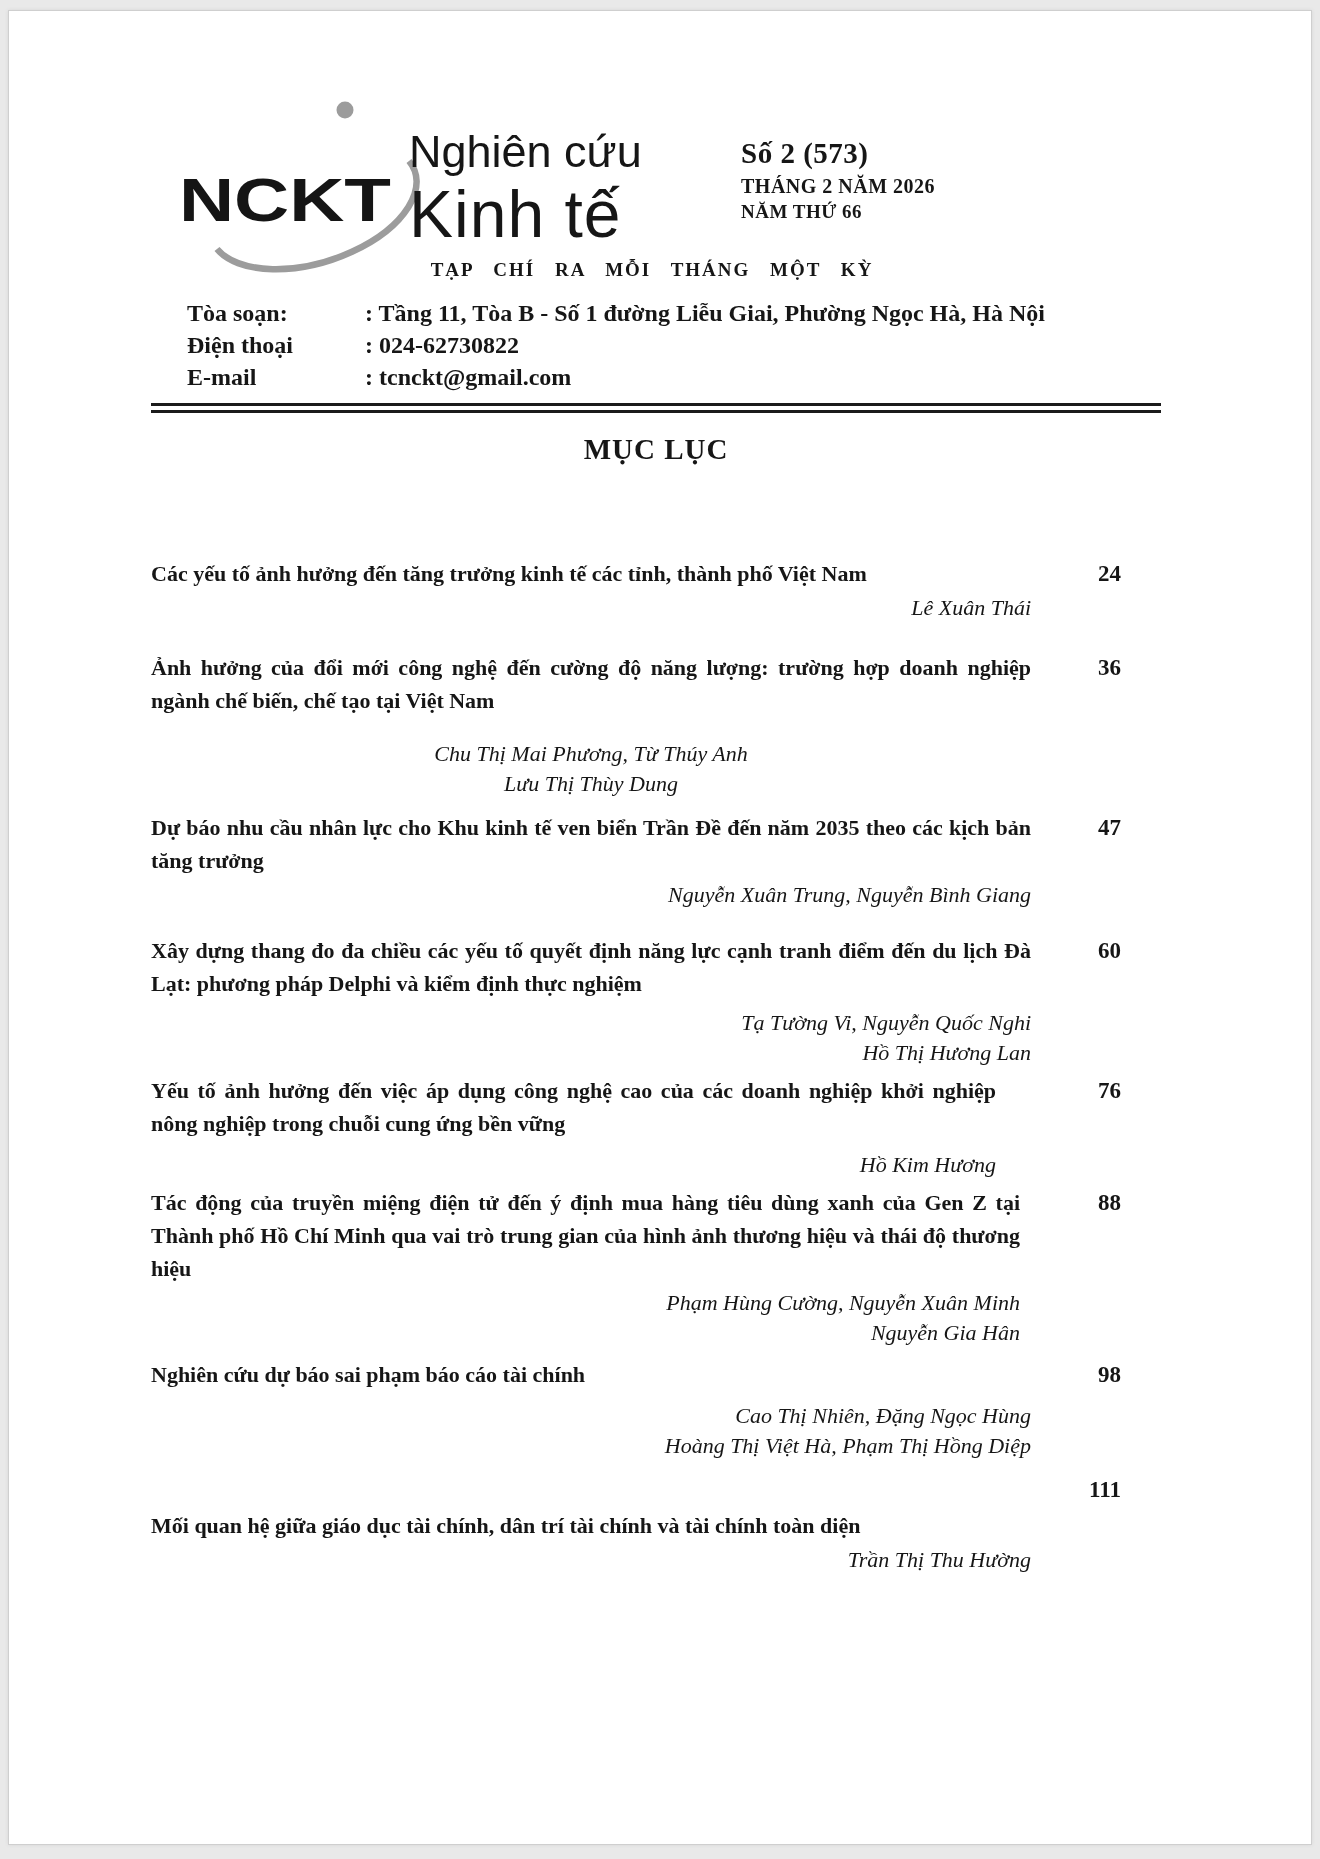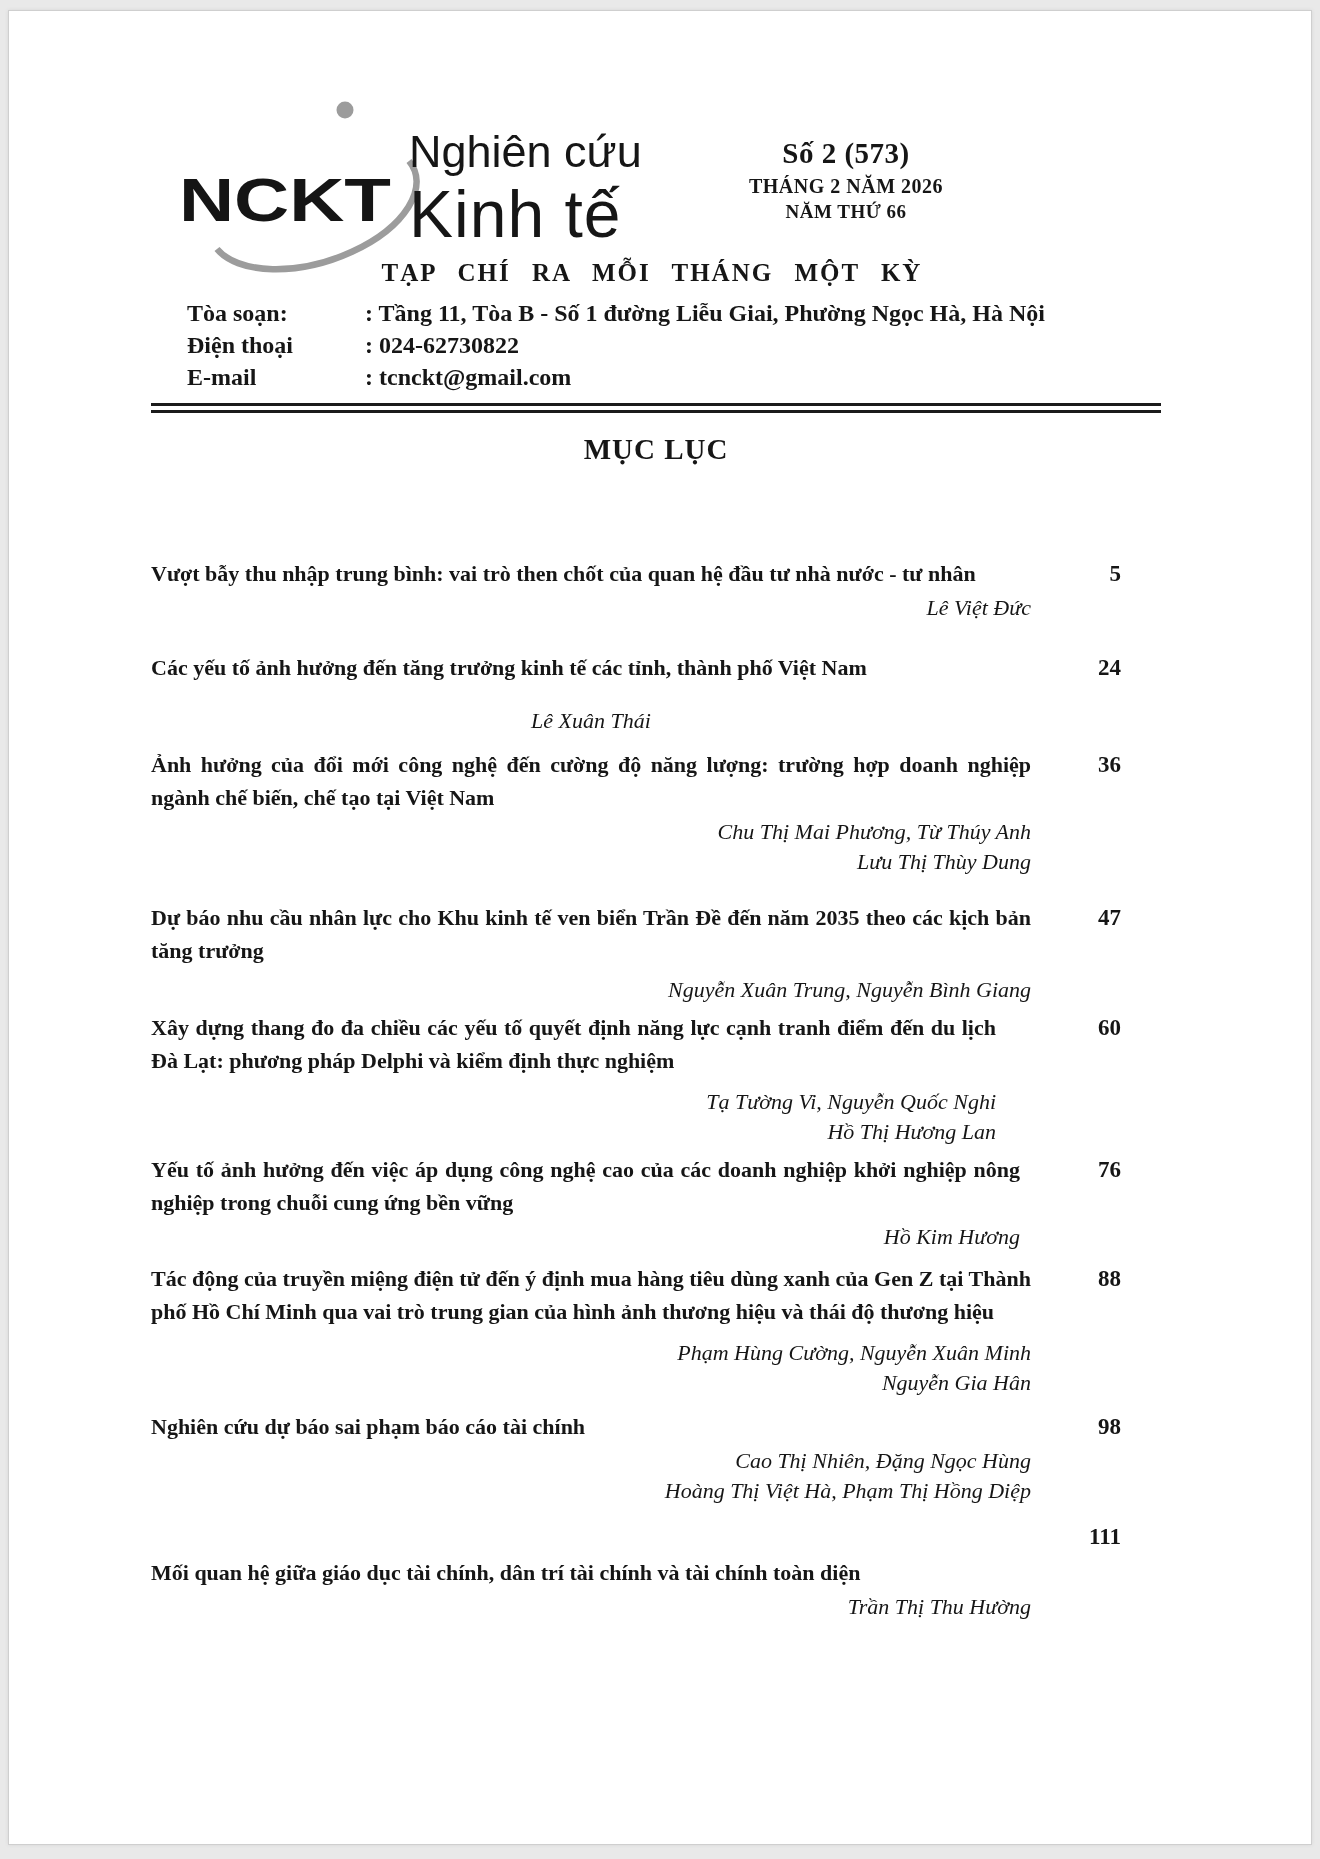--- a/index.html
+++ b/index.html
@@ -8,27 +8,27 @@
   .content{position:relative;margin-left:142px;width:1010px;color:#161616;}
 
   
   .masthead{position:relative;height:286px;}
   .logo{position:absolute;left:20px;top:88px;width:244px;height:150px;}
   .logo svg{overflow:visible;display:block;}
   .jtitle{position:absolute;left:258px;top:118px;font-family:"Liberation Sans",sans-serif;
           font-weight:500;line-height:1.02;}
   .jtitle .l1{font-size:45px;letter-spacing:0px;}
   .jtitle .l2{font-size:66px;margin-top:6px;letter-spacing:1px;}
-  .issue{position:absolute;left:590px;top:126px;width:210px;text-align:center;
+  .issue{position:absolute;left:590px;top:126px;width:210px;
          font-family:"Liberation Serif",serif;font-weight:bold;}
   .issue-no{font-size:29px;letter-spacing:.5px;}
   .issue-month{font-size:20px;margin-top:5px;letter-spacing:.5px;}
   .issue-year{font-size:19px;margin-top:3px;letter-spacing:.5px;}
   .periodicity{position:absolute;left:0;right:8px;top:248px;text-align:center;
-        font-family:"Liberation Serif",serif;font-weight:bold;font-size:25px;
+        font-family:"Liberation Serif",serif;font-weight:bold;font-size:19px;
         word-spacing:13px;letter-spacing:2px;}
 
   
   .contact{font-family:"Liberation Serif",serif;font-weight:bold;font-size:24px;}
   .contact-row{display:flex;line-height:32px;gap:32px;}
   .contact-label{flex:none;width:146px;padding-left:36px;}
   .contact-value{flex:1;}
 
   .double-rule{margin-top:10px;height:4px;
         border-top:3px solid #1b1b1b;border-bottom:3px solid #1b1b1b;}
@@ -99,29 +99,20 @@
         <div class="contact-value">: tcnckt@gmail.com</div>
       </div>
     </div>
 
     <div class="double-rule"></div>
 
     <div class="muc-luc">MỤC LỤC</div>
 
     <div class="toc">
 
-      <div class="toc-row">
-        <div class="toc-main">
-          <div class="toc-title">Vượt bẫy thu nhập trung bình: vai trò then chốt của quan hệ đầu tư nhà nước - tư nhân</div>
-          <div class="toc-authors">
-            <div>Lê Việt Đức</div>
-          </div>
-        </div>
-        <div class="toc-page">5</div>
-      </div>
 
       <div class="toc-row">
         <div class="toc-main">
           <div class="toc-title">Các yếu tố ảnh hưởng đến tăng trưởng kinh tế các tỉnh, thành phố Việt Nam</div>
           <div class="toc-authors">
             <div>Lê Xuân Thái</div>
           </div>
         </div>
         <div class="toc-page">24</div>
       </div>

